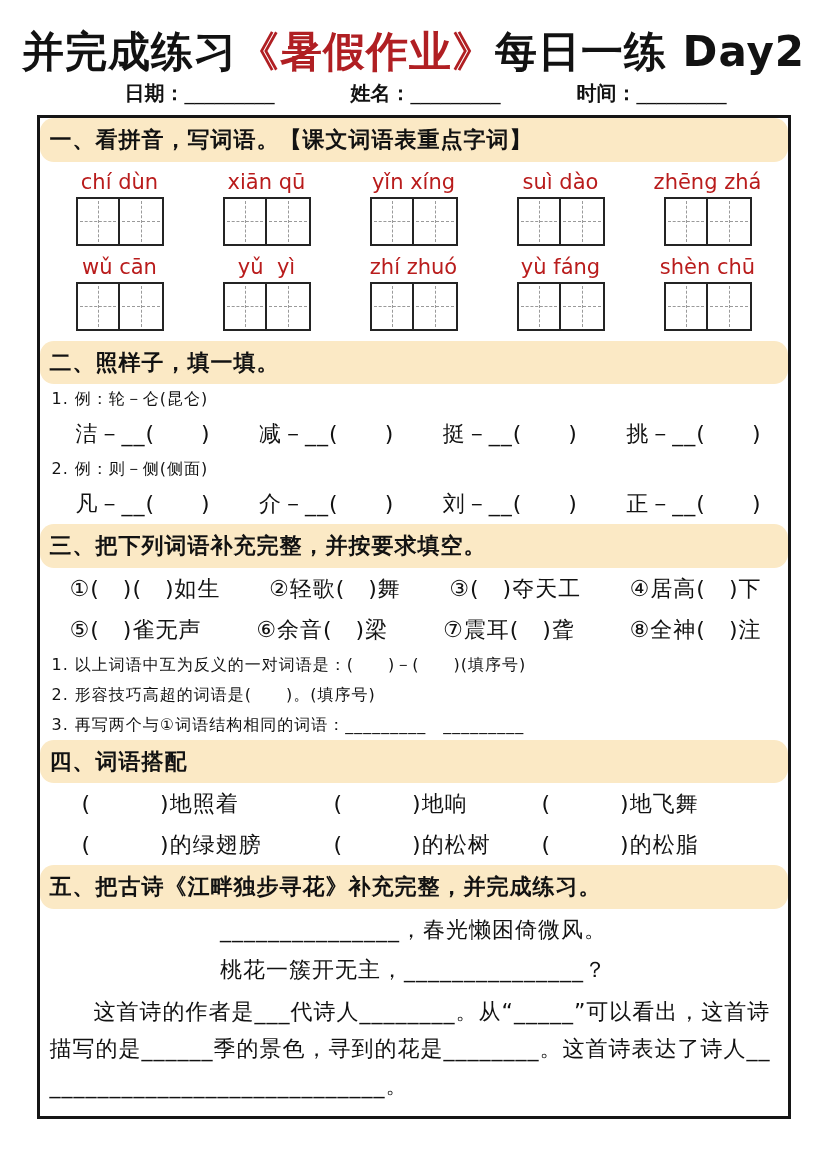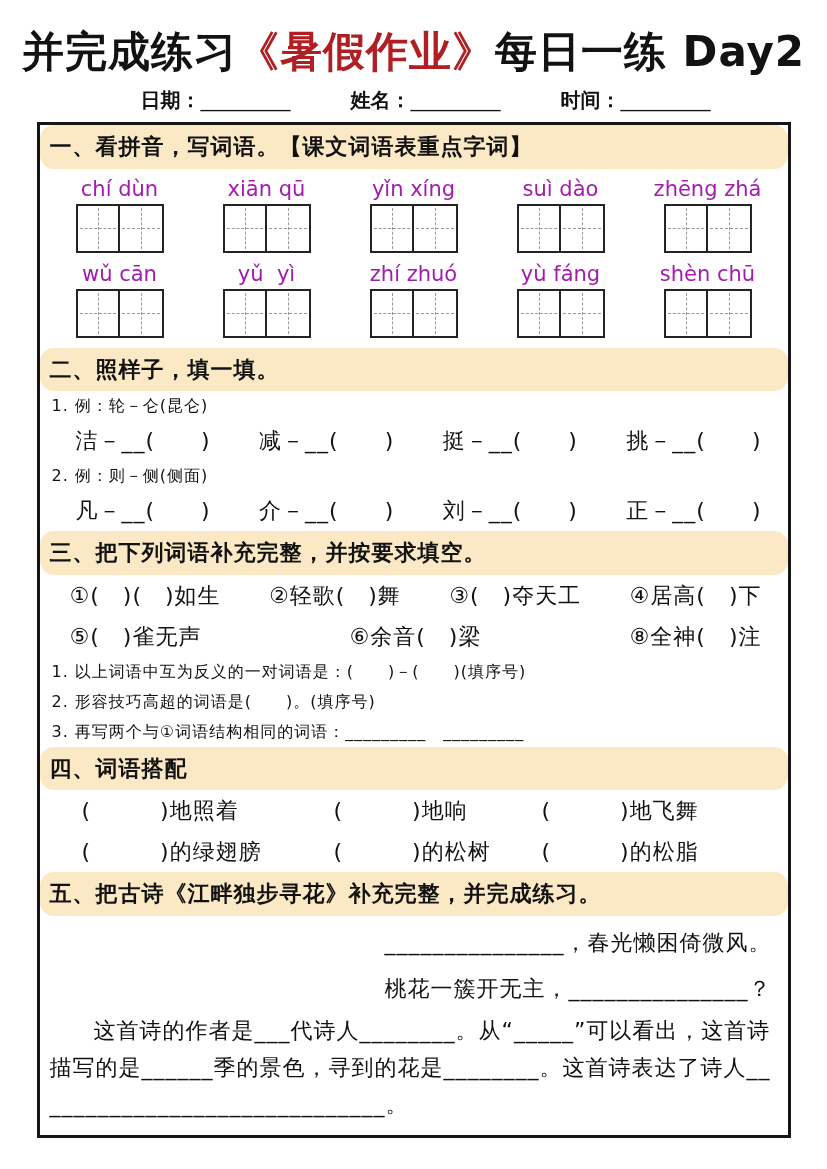--- a/index.html
+++ b/index.html
@@ -22,24 +22,23 @@
     margin-top:24px;
     text-align:center;
     font-size:42px;
     font-weight:900;
     letter-spacing:1px;
     white-space:nowrap;
   }
   .page-title .hl { color:var(--accent-red); }
   
   .meta-row {
-    margin-top:7px;
     display:flex;
     justify-content:center;
-    gap:60px;
+    gap:76px;
     font-size:20px;
     font-weight:700;
     padding-left:24px;
   }
   .meta-item { display:flex; align-items:baseline; }
   .meta-blank { font-weight:400; letter-spacing:0; }
   
   .sheet {
     margin:8px auto 0;
     width:754px;
@@ -66,21 +65,21 @@
   .word-block {
     width:112px;
     display:flex;
     flex-direction:column;
     align-items:center;
   }
   .pinyin {
     font-size:21px;
     margin-bottom:3px;
     white-space:pre;
-    color:#a21caf;
+    color:#b91c1c;
     text-align:right;
   }
   .tian-pair { display:flex; }
   .tian-cell {
     width:44px; height:49px;
     border:2px solid #242424;
     position:relative;
     background:#fff;
   }
   .tian-cell + .tian-cell { border-left:none; }
@@ -116,25 +115,24 @@
   .s4-row {
     display:flex;
     font-size:22px;
     padding:6px 0 5px;
     letter-spacing:1px;
   }
   .s4-row .c1 { margin-left:42px; width:252px; }
   .s4-row .c2 { width:208px; }
   
   .poem-line {
-    text-align:right;
+    text-align:center;
     font-size:22px;
     padding:6px 16px 4px;
     letter-spacing:1px;
-    margin-top:6px;
   }
   .analysis {
     font-size:22px;
     line-height:37px;
     padding:4px 12px 12px 10px;
     text-indent:2em;
     letter-spacing:1px;
     word-break:break-all;
   }
 </style>
@@ -322,20 +320,21 @@
   <div>
     <div class="idiom-row">
       <span>①(　)(　)如生</span>
       <span>②轻歌(　)舞</span>
       <span>③(　)夺天工</span>
       <span>④居高(　)下</span>
     </div>
     <div class="idiom-row">
       <span>⑤(　)雀无声</span>
       <span>⑥余音(　)梁</span>
+      <span>⑦震耳(　)聋</span>
       <span>⑧全神(　)注</span>
     </div>
     <div class="text-line">1. 以上词语中互为反义的一对词语是：(　　)－(　　)(填序号)</div>
     <div class="text-line">2. 形容技巧高超的词语是(　　)。(填序号)</div>
     <div class="text-line">3. 再写两个与①词语结构相同的词语：_________　_________</div>
   </div>
 
   <div class="sec-header">四、词语搭配</div>
   <div>
     <div class="s4-row">

